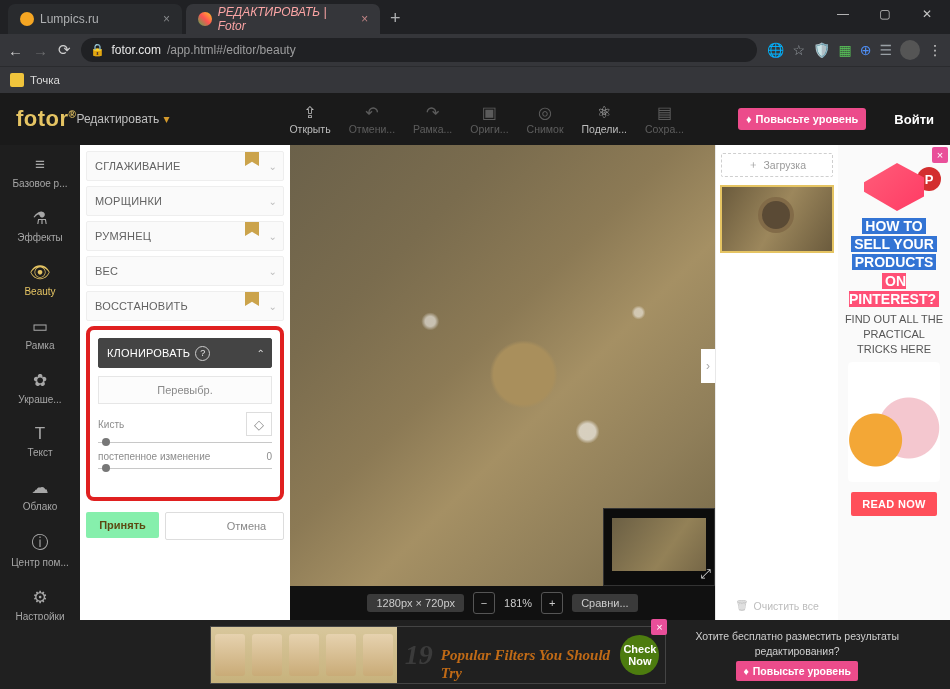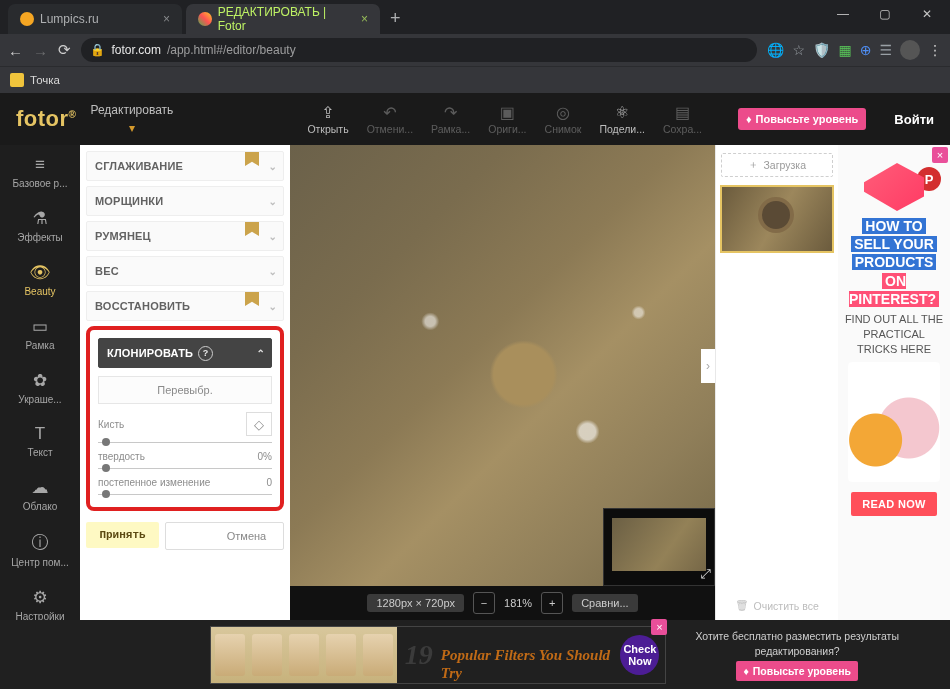--- a/index.html
+++ b/index.html
@@ -1,69 +1,69 @@
 <!DOCTYPE html>
 <html><head>
 <meta charset="utf-8">
 <style>
   body { margin:0; font-family:Arial, Helvetica, sans-serif; background:#fff; width:950px; height:689px; overflow:hidden; color:#333; }
   
   .title-bar { background:#202124; height:34px; display:flex; align-items:flex-end; padding:0 8px; position:relative; }
   .tab { height:30px; display:flex; align-items:center; gap:6px; padding:0 12px; font-size:12px; border-radius:7px 7px 0 0; margin-right:4px; min-width:150px; max-width:170px;margin-top:46px; }
   .tab.inactive { background:#292b2e; color:#aeb0b2; }
-  .tab.active { background:#35363a; color:#bef264; }
+  .tab.active { background:#35363a; color:#fca5a5;font-style:italic; }
   .tab .favicon { width:14px; height:14px; border-radius:50%; }
   .tab .close-x { margin-left:auto; font-size:12px; opacity:.7; }
   .newtab { color:#aeb0b2; font-size:18px; margin-left:6px; margin-bottom:5px; cursor:pointer; }
   .win-ctrls { position:absolute; right:4px; top:0; display:flex; gap:4px; }
   .win-ctrls div { width:38px; height:28px; display:flex; align-items:center; justify-content:center; color:#c5c5c5; font-size:12px; }
   .nav-bar { background:#35363a; height:32px; display:flex; align-items:center; padding:0 8px; gap:10px; }
   .nav-bar .nav-ico { color:#cfcfcf; font-size:15px; cursor:pointer; }
   .nav-bar .nav-ico.dim { opacity:.35; }
   .url-box { flex:1; background:#202124; color:#cfcfcf; height:24px; border-radius:12px; display:flex; align-items:center; padding:0 10px; font-size:12px; gap:6px; }
   .url-host { color:#e8e8e8; }
   .ext-area { display:flex; gap:8px; align-items:center; }
   .ext-area span { font-size:14px; color:#cfcfcf; }
   .bm-bar { background:#35363a; height:26px; border-top:1px solid #2a2b2e; display:flex; align-items:center; padding:0 10px; color:#d8d8d8; font-size:11.5px; gap:6px; }
   .bm-ico { width:14px; height:14px; background:#f0c43c; border-radius:2px; }
   
-  .app-header { background:#1a1a1a; height:52px; display:flex; align-items:center; padding:0 16px; gap:14px; color:#cfcfcf; font-size:12px; }
+  .app-header { background:#1a1a1a; height:52px; display:flex; align-items:center; padding:0 16px; color:#cfcfcf; font-size:12px; }
   .logo { font:700 22px/1 sans-serif; color:#e5c463; letter-spacing:.5px; }
   .logo sup { font-size:10px; color:#e5c463; }
-  .dd { color:#bfbfbf; font-size:12px; display:flex; align-items:center; gap:4px;flex-direction:column; }
+  .dd { color:#bfbfbf; font-size:12px; display:flex; align-items:center; gap:4px; }
   .top-actions { margin-left:auto; display:flex; gap:18px; align-items:flex-start; }
   .top-a { display:flex; flex-direction:column; align-items:center; gap:1px; font-size:10.5px; color:#bdbdbd; }
   .top-a .ico { font-size:16px; }
   .top-a.dim { opacity:.4; }
   .upgrade-btn { background:#ec4c8b; color:#fff; font-size:11px; font-weight:700; padding:5px 8px; border-radius:3px; display:flex; align-items:center; gap:4px; }
   .signin { margin-left:16px; color:#fff; font-size:13px; font-weight:700; }
   
   .workspace { display:flex; height:calc(689px - 34px - 32px - 26px - 52px - 70px); background:#2a2a2a; position:relative; }
   .left-rail { width:80px; background:#1e1e1e; display:flex; flex-direction:column; align-items:center; padding-top:4px; gap:6px; }
   .rail-item { width:80px; padding:6px 0 7px; display:flex; flex-direction:column; align-items:center; gap:3px; color:#a7a7a7; font-size:10px; cursor:pointer; }
   .rail-item .ico { font-size:17px; }
   .rail-item.active { color:#e5c463; }
   
   .side-panel { width:198px; background:#fff; padding:6px 6px 10px; display:flex; flex-direction:column; gap:5px; overflow:visible; }
-  .acc { background:#fafafa; border:1px solid #eee; border-radius:2px; height:28px; display:flex; align-items:center; padding:0 8px; font-size:11px; font-weight:700; color:#626262; position:relative; letter-spacing:.2px; }
+  .acc { background:#fafafa; border:1px solid #eee; border-radius:2px; height:28px; display:flex; align-items:center; padding:0 8px; font-size:11px; font-weight:400; color:#626262; position:relative; letter-spacing:.2px; }
   .acc .badge { position:absolute; right:24px; top:0; width:14px; height:14px; background:#cba34b; clip-path:polygon(0 0,100% 0,100% 100%,50% 70%,0 100%); }
   .acc .chev { position:absolute; right:6px; color:#bdbdbd; font-size:10px; }
   .acc.open { background:#444; color:#fff; border-color:#444; }
   .acc.open .chev { color:#ddd; }
   .hint-ico { width:13px; height:13px; border:1px solid #ccc; border-radius:50%; font-size:9px; display:inline-flex; align-items:center; justify-content:center; margin-left:5px; color:#e8e8e8; }
   
-  .highlight-box { border:4px solid #e02020; border-radius:8px; padding:8px 8px 12px; margin-top:0px; display:flex; flex-direction:column; gap:8px; }
+  .highlight-box { border:4px solid #e02020; border-radius:8px; padding:8px 8px 28px; margin-top:0px; display:flex; flex-direction:column; gap:8px; }
   .reselect { border:1px solid #e6e6e6; background:#fcfcfc; height:26px; display:flex; align-items:center; justify-content:center; color:#8a8a8a; font-size:11px; }
   .slider-row { display:flex; flex-direction:column; gap:2px; font-size:10px; color:#8c8c8c; }
   .slider-row .lbl-line { display:flex; align-items:center; justify-content:space-between; }
   .erase-btn { width:24px; height:22px; border:1px solid #ddd; display:flex; align-items:center; justify-content:center; color:#888; font-size:13px; }
   .track { height:1px; background:#c8c8c8; position:relative; margin-top:4px; width:100%; }
   .track .knob { width:8px; height:8px; background:#777; border-radius:50%; position:absolute; top:-4px; left:4px; }
   .btn-row { display:flex; gap:6px; margin-top:6px; }
-  .btn-accept { flex:1; background:#fef9c3; color:#5c4a12; font-size:11px; font-weight:700; height:26px; display:flex; align-items:center; justify-content:center; border-radius:2px;font-family:Liberation Mono, monospace; }
+  .btn-accept { flex:1; background:#86efac; color:#5c4a12; font-size:11px; font-weight:700; height:26px; display:flex; align-items:center; justify-content:center; border-radius:2px; }
   .btn-cancel { flex:1; background:#fff; border:1px solid #ddd; color:#888; font-size:11px; height:26px; display:flex; align-items:center; justify-content:center; border-radius:2px;padding-left:44px; }
   
   .canvas-wrap { flex:1; display:flex; flex-direction:column; min-width:0; }
   .canvas { flex:1; background:linear-gradient(135deg,#6b614a,#7a6c4e 25%,#8c7a55 45%,#a59064 60%,#8f7e59 80%,#746747); position:relative; overflow:hidden; min-width:0; }
   .canvas .paint { position:absolute; inset:0; background:
     radial-gradient(circle at 55% 52%, #a98f5c 0 30px, transparent 34px),
     radial-gradient(circle at 70% 65%, rgba(255,255,255,.6) 0 8px, transparent 12px),
     radial-gradient(circle at 33% 40%, rgba(255,255,255,.55) 0 5px, transparent 9px),
     radial-gradient(circle at 82% 38%, rgba(255,255,255,.5) 0 4px, transparent 7px); }
   .canvas .chev-side { position:absolute; top:50%; transform:translateY(-50%); width:14px; height:34px; background:#fff; color:#aaa; display:flex; align-items:center; justify-content:center; font-size:12px; }
@@ -94,21 +94,21 @@
     linear-gradient(#fff,#fff); border-radius:4px; }
   .read-now { background:#ff4f5a; color:#fff; font-weight:800; font-size:11px; padding:6px 11px; margin:10px 0 12px; border-radius:2px; letter-spacing:.3px; }
   
   .promo-bar { background:#202020; height:70px; display:flex; align-items:center; color:#d8d8d8; font-size:11px; position:relative; }
   .banner { height:56px; margin-left:210px; display:flex; align-items:center; border:1px solid #444; position:relative; }
   .banner .photos { width:210px; height:100%; background:linear-gradient(#d8c79c,#c7b27c); display:flex; align-items:center; justify-content:space-around; }
   .face { width:30px; height:42px; background:linear-gradient(#e6d2af,#c9ab77); border-radius:3px; }
   .big19 { font:italic 900 28px/1 Georgia,serif; color:#3b3b3b; padding:0 8px; }
   .banner-text { font:italic 600 16px/1.15 Georgia,serif; color:#1a2f4a; padding-right:8px; }
   .banner-text .sub { color:#c06a16; font-size:15px; }
-  .check-now { font:900 11px/1.1 Arial; color:#fff; background:#4c1d95; width:44px; height:40px; border-radius:50%; display:flex; align-items:center; justify-content:center; text-align:center; margin-right:6px; }
+  .check-now { font:900 11px/1.1 Arial; color:#fff; background:#4d7c0f; width:44px; height:40px; border-radius:50%; display:flex; align-items:center; justify-content:center; text-align:center; margin-right:6px; }
   .banner .x { position:absolute; right:-2px; top:-8px; width:16px; height:16px; background:#e94f9a; color:#fff; font-size:11px; display:flex; align-items:center; justify-content:center; border-radius:2px; }
   .promo-right { margin-left:auto; text-align:center; padding-right:22px; }
   .promo-right .t { font-size:10.5px; color:#cfcfcf; line-height:1.35; }
   .promo-right .btn { background:#ec4c8b; color:#fff; font-size:10.5px; font-weight:700; padding:4px 7px; border-radius:2px; display:inline-flex; align-items:center; gap:4px; margin-top:3px; }
 </style>
 </head>
 <body>
 
 <div class="title-bar">
   <div class="tab inactive">
@@ -279,29 +279,20 @@
       <div class="slider-row">
         <div class="lbl-line">
           <span>Кисть</span>
           <span class="erase-btn">◇</span>
         </div>
         <div class="track">
             <span class="knob"></span>
           </div>
       </div>
 
-      <div class="slider-row">
-        <div class="lbl-line">
-          <span>твердость</span>
-          <span>0%</span>
-        </div>
-        <div class="track">
-            <span class="knob"></span>
-          </div>
-      </div>
 
       <div class="slider-row">
         <div class="lbl-line">
           <span>постепенное изменение</span>
           <span>0</span>
         </div>
         <div class="track">
             <span class="knob"></span>
           </div>
       </div>

